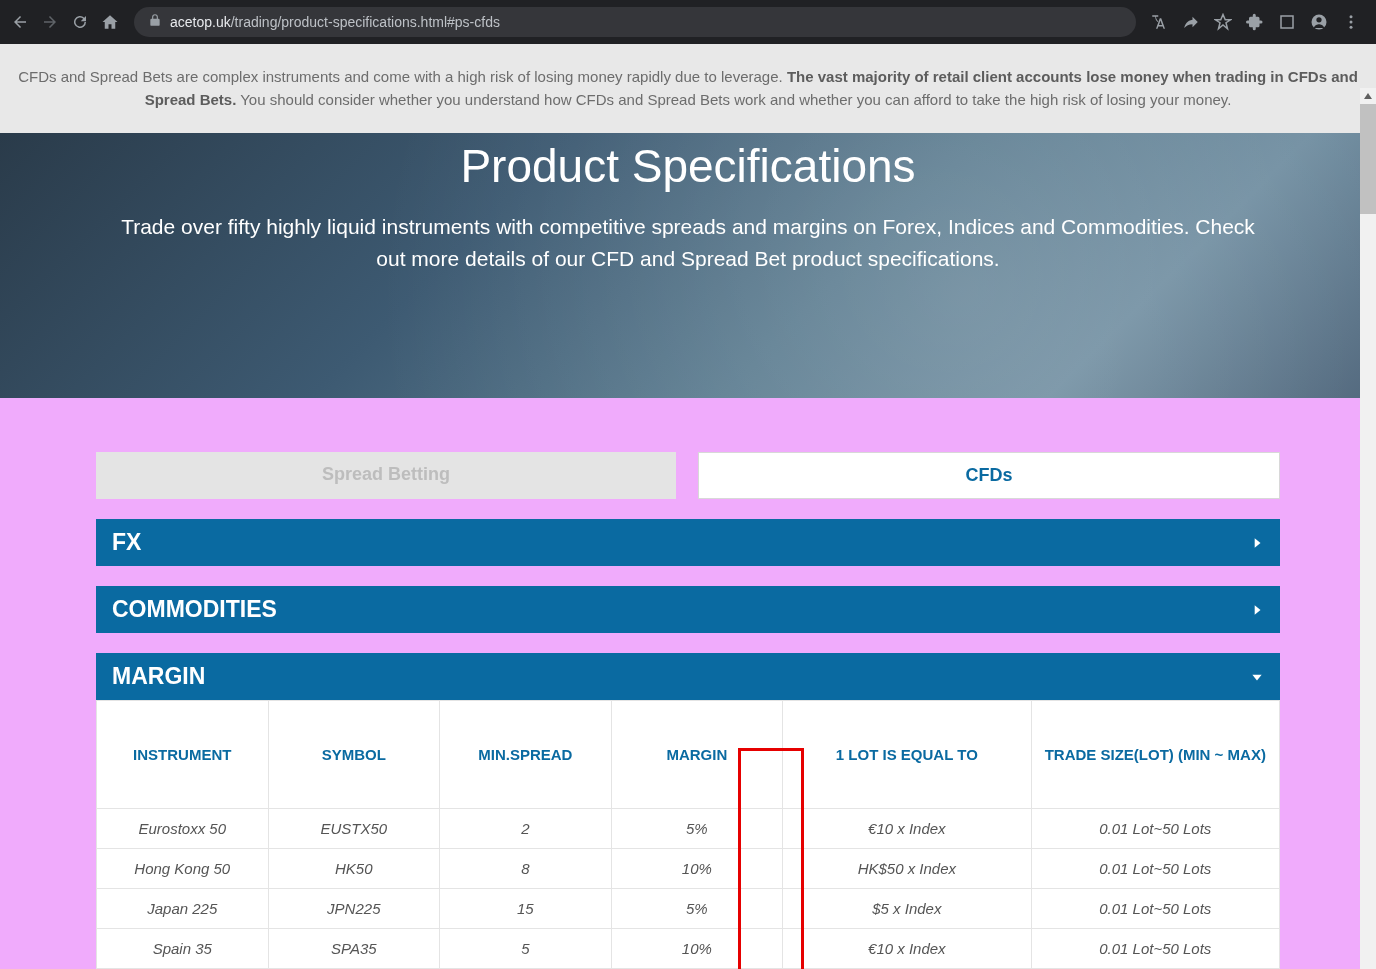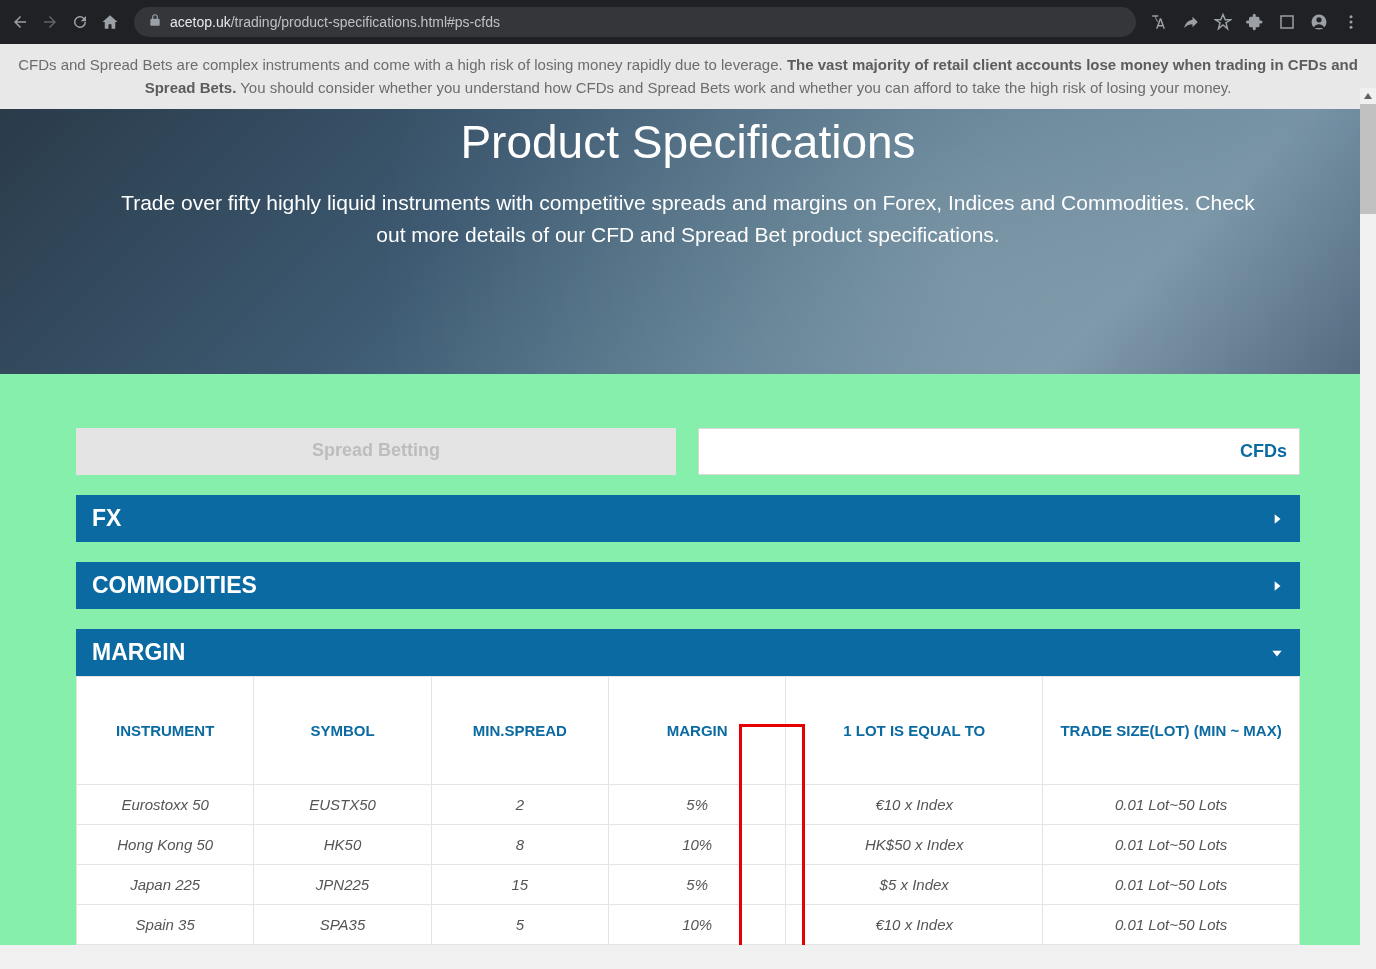--- a/index.html
+++ b/index.html
@@ -20,37 +20,37 @@
   
   .scrollbar { position: absolute; right: 0; top: 44px; bottom: 0; width: 16px; background: #f1f1f1; }
   .scrollbar-thumb { position: absolute; top: 0; width: 16px; height: 110px; background: #c1c1c1; }
   .scrollbar-arrow { position: absolute; width: 16px; height: 16px; background: #f1f1f1; display:flex; align-items:center; justify-content:center; }
   .scrollbar-arrow svg { width:10px; height:10px; fill:#606060; }
 
   
   .page { position: relative; }
 
   
-  .warning { background: #e8e8e8; opacity: 0.95; color: #666; font-size: 15px; line-height: 1.5; padding: 10px 18px; text-align: center; }
+  .warning { background: #e8e8e8; opacity: 0.95; color: #666; font-size: 15px; line-height: 1.5; padding: 22px 18px; text-align: center; }
   .warning .bold { font-weight: bold; color: #555; }
 
   
   .hero { position: relative; background: linear-gradient(135deg, #2a3b4a 0%, #3d5a72 35%, #5a7b8f 60%, #6f8da0 80%, #4b6278 100%); height: 265px; color: #fff; text-align: center; padding: 6px 120px 0; overflow:hidden; }
   .hero::before { content:""; position:absolute; inset:0; background: radial-gradient(circle at 70% 60%, rgba(255,255,255,0.15), transparent 60%); }
   .hero h1 { font-size: 46px; font-weight: normal; margin-bottom: 18px; position: relative; }
   .hero p { font-size: 21px; line-height: 1.5; position: relative; }
 
   
-  .main { padding: 54px 76px 0; background: #86efac; }
+  .main { padding: 54px 96px 0; background: #f0abfc; }
 
   
   .main-tabs { display: flex; gap: 22px; margin-bottom: 20px; }
   .main-tab { flex: 1; text-align: center; padding: 12px; font-size: 18px; font-weight: bold; cursor: pointer; }
   .main-tab.inactive { background: #e4e4e4; color: #bdbdbd; }
-  .main-tab.active { background: #fff; color: #0a6aa1; border: 1px solid #d8d8d8; text-align: right; }
+  .main-tab.active { background: #fff; color: #0a6aa1; border: 1px solid #d8d8d8; }
 
   
   .accordion { background: #0a6aa1; color: #fff; font-weight: bold; font-size: 23px; padding: 10px 16px; margin-bottom: 20px; display: flex; align-items: center; justify-content: flex-start; position: relative; cursor: pointer; }
   .accordion:last-of-type { margin-bottom: 0; }
   .accordion .arrow { position: absolute; right: 16px; }
   .accordion .arrow svg { width: 14px; height: 14px; fill: #fff; }
 
   
   .table-wrap { background: #fff; }
   table { width: 100%; border-collapse: collapse; }

